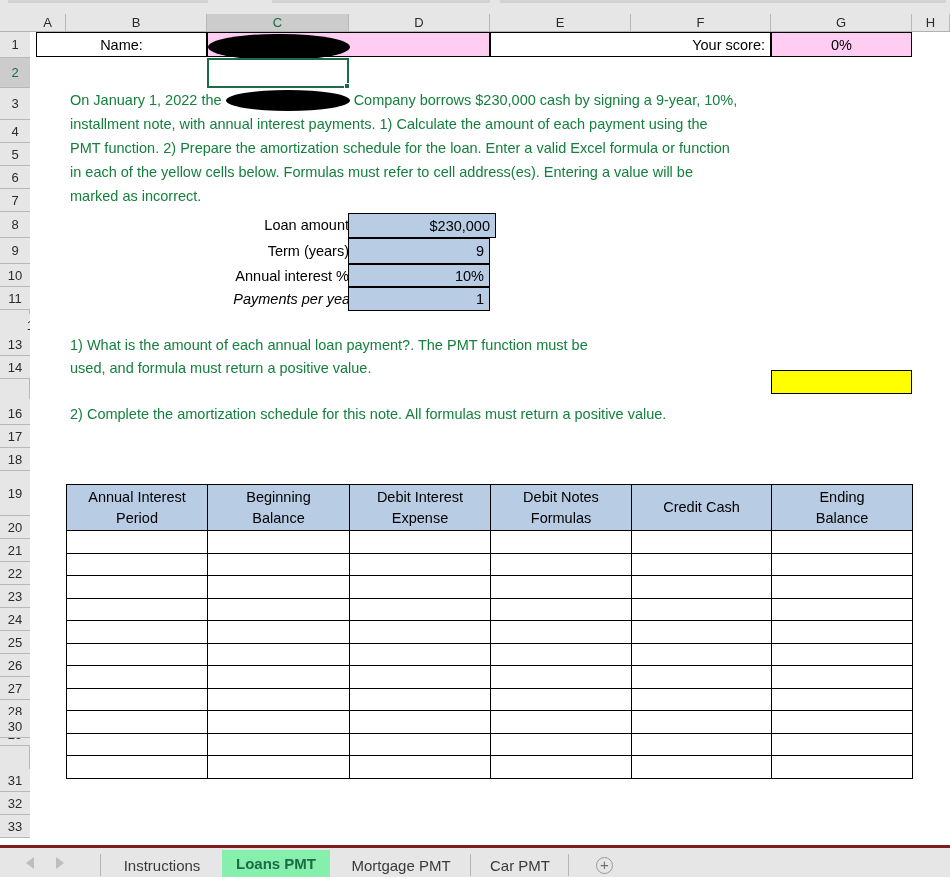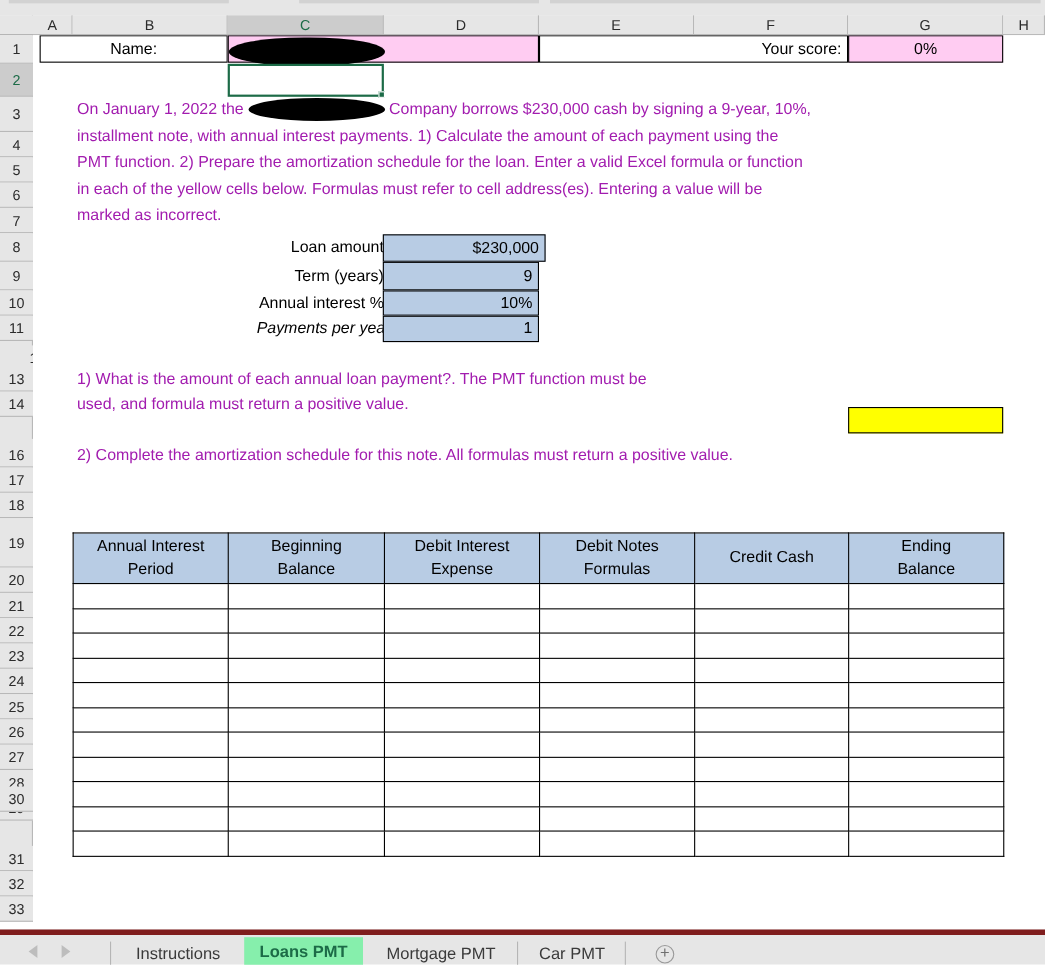--- a/index.html
+++ b/index.html
@@ -141,21 +141,21 @@
     position: absolute; left: 741px; top: 338px;
     width: 141px; height: 24px;
     background: #ffff00;
     border: 1px solid #000000;
   }
 
   
   .para {
     position: absolute;
     font-size: 14.5px;
-    color: #a21caf;
+    color: #15803d;
     line-height: 24px;
   }
 
   
   .amort-table {
     position: absolute; left: 36px; top: 452px;
     border-collapse: collapse;
   }
   .amort-table th {
     background: #b8cce4;
@@ -170,21 +170,21 @@
   .amort-table td {
     border: 1px solid #000000;
     height: 22.5px;
     background: #ffffff;
   }
 
   
   .tabbar {
     position: absolute; left: 0; top: 845px; width: 950px; height: 32px;
     background: #e6e6e6;
-    border-top: 5px solid #7f1d1d;
+    border-top: 3px solid #7f1d1d;
   }
   .nav-arrows {
     position: absolute; left: 26px; top: 9px;
     display: flex; gap: 22px; align-items: center;
   }
   .tri-l {
     width: 0; height: 0;
     border-top: 6px solid transparent;
     border-bottom: 6px solid transparent;
     border-right: 8px solid #bdbdbd;

